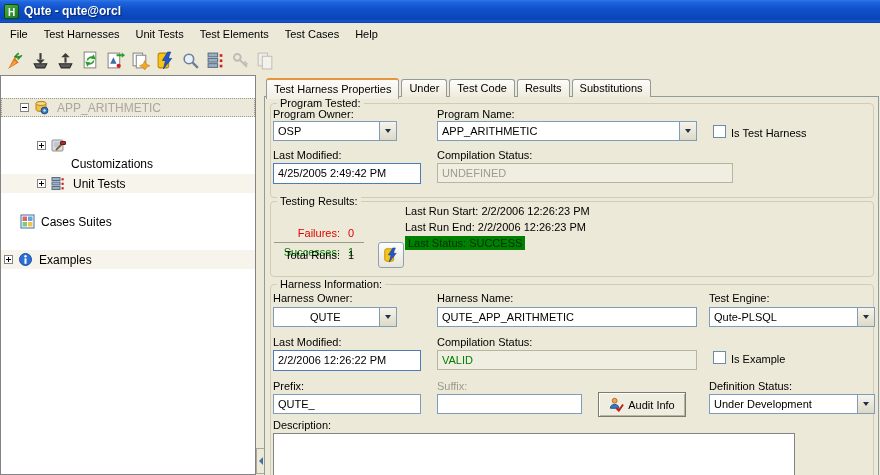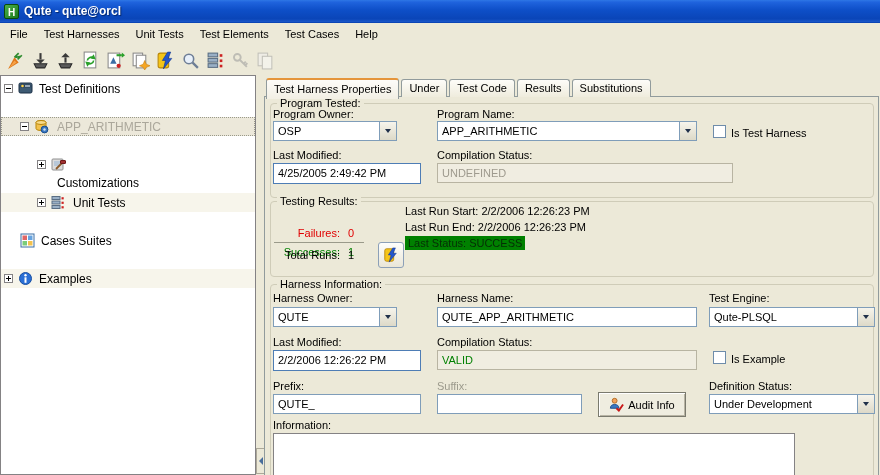--- a/index.html
+++ b/index.html
@@ -194,51 +194,41 @@
     <div class="tool-btn disabled">
       <svg viewBox="0 0 18 18">
           <rect x="2" y="2" width="9" height="12" fill="#F2F2F2" stroke="#A0A0A0"></rect>
           <rect x="6" y="5" width="9" height="12" fill="#FAFAFA" stroke="#A0A0A0"></rect>
         </svg>
     </div>
   </div>
 
   <div class="tree-panel">
 
-    <div class="tree-row" style="top:3px;">
-      <span class="expander" style="left:3px;"></span>
-      <svg class="tree-icon" style="left:17px;" viewBox="0 0 15 15">
-          <rect x="1" y="2" width="13" height="10" rx="1.5" fill="#3D5A73" stroke="#1A2F44"></rect>
-          <rect x="2.5" y="3.5" width="10" height="3" fill="#2A4157"></rect>
-          <circle cx="4.5" cy="5" r="1.3" fill="#FFD34A"></circle>
-          <rect x="7" y="4.3" width="5" height="1.4" fill="#C8D4E0"></rect>
-        </svg>
-      <span class="tree-label" style="left:36px;">Test Definitions</span>
-    </div>
 
     <div class="tree-row selected" style="top:22px;">
       <span class="expander" style="left:19px;"></span>
       <svg class="tree-icon" style="left:33px;" viewBox="0 0 15 15">
           <path d="M2,3.5 a5,2 0 0 1 10,0 v6 a5,2 0 0 1 -10,0 z" fill="#F2C14E" stroke="#B8860B"></path>
           <ellipse cx="7" cy="3.5" rx="5" ry="2" fill="#F8DA8A" stroke="#B8860B"></ellipse>
           <circle cx="10.5" cy="10.5" r="3.4" fill="#3A78C2" stroke="#1A4E8C"></circle>
           <circle cx="10.5" cy="10.5" r="1.2" fill="#CFE2F5"></circle>
         </svg>
       <span class="tree-label" style="left:54px;">APP_ARITHMETIC</span>
     </div>
 
     <div class="tree-row" style="top:41px;">
       <span class="expander plus" style="left:36px;"></span>
       <svg class="tree-icon" style="left:50px;" viewBox="0 0 15 15">
           <rect x="1" y="2" width="11" height="11" rx="1" fill="#DCDCDC" stroke="#909090"></rect>
           <rect x="3" y="4" width="7" height="5" fill="#B8C8D8"></rect>
           <path d="M5,12 L11,6" stroke="#8B5A2B" stroke-width="1.8"></path>
           <rect x="9.5" y="3.5" width="5" height="3" rx="0.5" fill="#A03030" stroke="#701818"></rect>
         </svg>
-      <span class="tree-label" style="left:54px;margin-top:36px;">Customizations</span>
+      <span class="tree-label" style="left:68px;margin-top:36px;">Customizations</span>
     </div>
 
     <div class="tree-row alt" style="top:60px;">
       <span class="expander plus" style="left:36px;"></span>
       <svg class="tree-icon" style="left:50px;" viewBox="0 0 15 15">
           <g stroke="#5A6E84" fill="#9AB0C6">
             <rect x="1" y="1.5" width="8" height="3"></rect>
             <rect x="1" y="6" width="8" height="3"></rect>
             <rect x="1" y="10.5" width="8" height="3"></rect>
           </g>
@@ -322,21 +312,21 @@
       </svg>
   </div>
   <div class="lbl" style="left:405px; top:205px;">Last Run Start: 2/2/2006 12:26:23 PM</div>
   <div class="lbl" style="left:405px; top:221px;">Last Run End: 2/2/2006 12:26:23 PM</div>
   <div class="status-badge" style="left:405px; top:236px;">Last Status: SUCCESS</div>
 
   <div class="groupbox" style="left:270px; top:284px; width:604px; height:200px;">
     <span class="group-label">Harness Information:</span>
   </div>
   <div class="lbl" style="left:273px; top:292px;">Harness Owner:</div>
-  <div class="combo" style="left:273px; top:307px; width:124px;">
+  <div class="combo" style="left:273px; top:307px; width:124px;padding-left:32px;">
     <span class="combo-text">QUTE</span>
     <span class="combo-btn"></span>
   </div>
   <div class="lbl" style="left:437px; top:292px;">Harness Name:</div>
   <div class="field" style="left:437px; top:307px; width:260px;">QUTE_APP_ARITHMETIC</div>
   <div class="lbl" style="left:709px; top:292px;">Test Engine:</div>
   <div class="combo" style="left:709px; top:307px; width:166px;">
     <span class="combo-text">Qute-PLSQL</span>
     <span class="combo-btn"></span>
   </div>
@@ -359,16 +349,16 @@
         <path d="M8,12 l2.5,2.5 L15,8" stroke="#C81818" stroke-width="2" fill="none"></path>
       </svg>
     <span>Audit Info</span>
   </div>
   <div class="lbl" style="left:709px; top:380px;">Definition Status:</div>
   <div class="combo" style="left:709px; top:394px; width:166px;">
     <span class="combo-text">Under Development</span>
     <span class="combo-btn"></span>
   </div>
 
-  <div class="lbl" style="left:273px; top:419px;">Information:</div>
+  <div class="lbl" style="left:273px; top:419px;">Description:</div>
   <div class="textarea" style="left:273px; top:433px; width:522px; height:50px;"></div>
 
 </div>
 
 </body></html>

